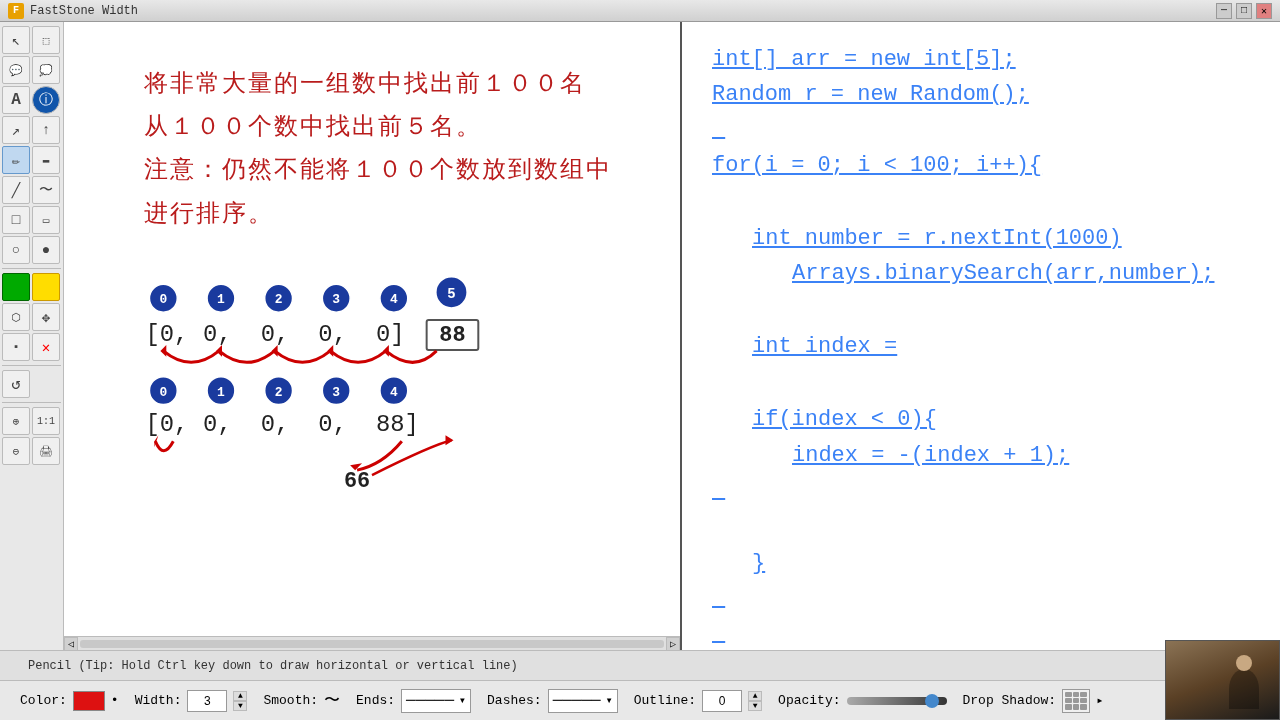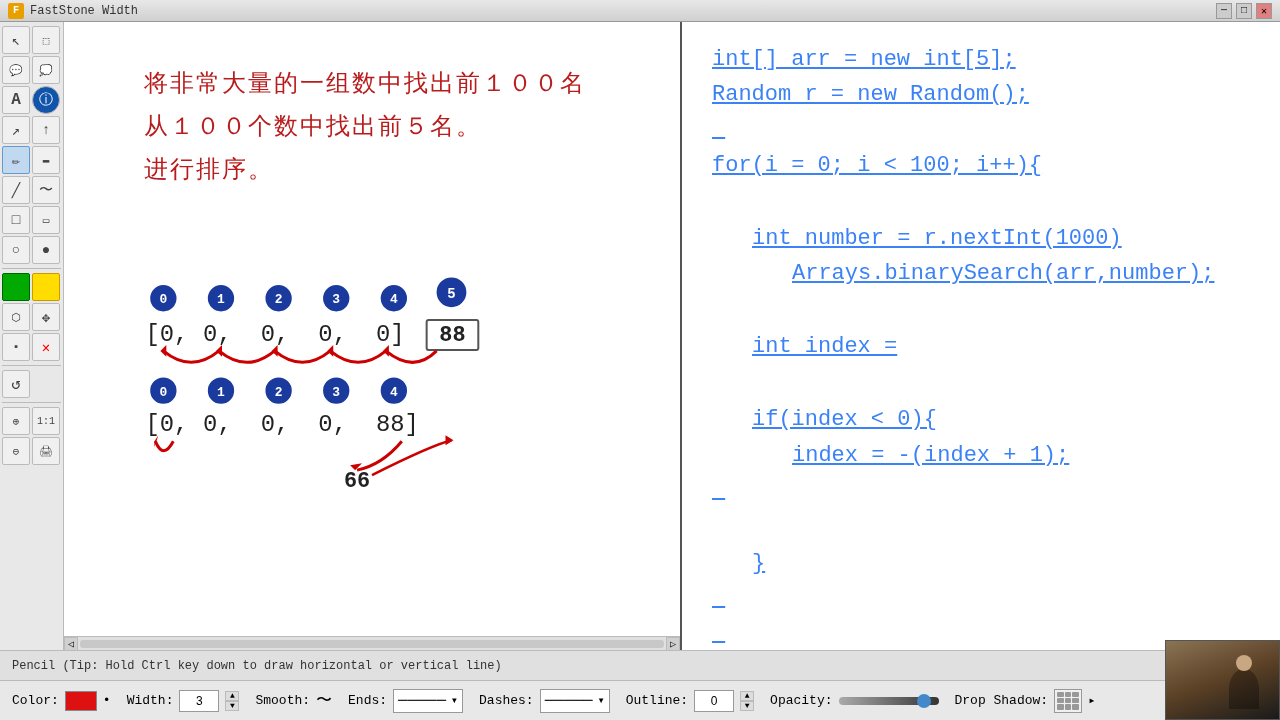--- a/index.html
+++ b/index.html
@@ -85,33 +85,33 @@
     .code-indent1 { padding-left: 40px; margin-top: 38px; }
     .code-indent2 { padding-left: 80px; }
 
     
     .statusbar {
       height: 30px;
       background: #e0e0e0;
       border-top: 1px solid #bbb;
       display: flex;
       align-items: center;
-      padding: 0 12px;
+      padding: 0 28px;
       font-size: 12px;
       color: #333;
     }
 
     
     .bottom-toolbar {
       height: 40px;
       background: #e8e8e8;
       border-top: 1px solid #bbb;
       display: flex;
       align-items: center;
-      padding: 0 12px;
+      padding: 0 20px;
       gap: 16px;
       font-size: 13px;
     }
     .bt-item { display: flex; align-items: center; gap: 6px; }
     .color-swatch {
       width: 32px; height: 20px;
       background: #dd1111;
       border: 1px solid #888;
     }
     .bt-input {
@@ -251,20 +251,21 @@
       <div class="toolbar-btn" style="font-size:11px;">⊖</div>
       <div class="toolbar-btn" style="font-size:11px;">🖨</div>
     </div>
   </div>
 
   <div class="canvas-area">
 
     <div class="chinese-text">
       <div>将非常大量的一组数中找出前１００名</div>
       <div>从１００个数中找出前５名。</div>
+      <div>注意：仍然不能将１００个数放到数组中</div>
       <div>进行排序。</div>
     </div>
 
     <svg class="diagram" viewBox="0 0 620 580">
 
       <circle cx="100" cy="252" r="14" fill="#1a3a9e" stroke="white" stroke-width="1.5"></circle>
       <text x="100" y="257" text-anchor="middle" fill="white" font-size="13" font-weight="bold">0</text>
 
       <circle cx="158" cy="252" r="14" fill="#1a3a9e" stroke="white" stroke-width="1.5"></circle>
       <text x="158" y="257" text-anchor="middle" fill="white" font-size="13" font-weight="bold">1</text>

